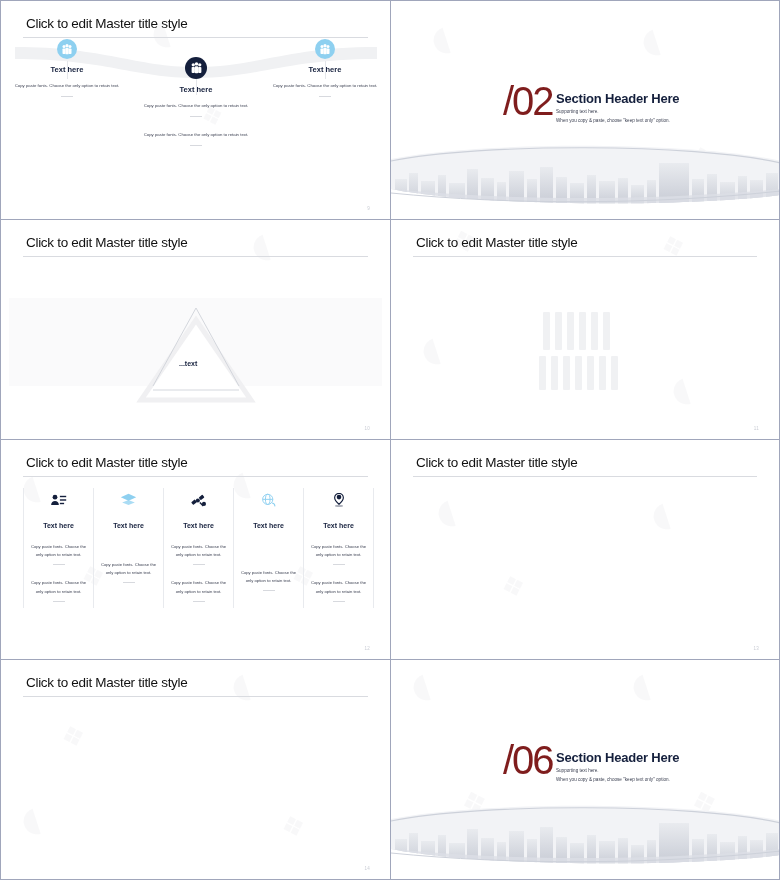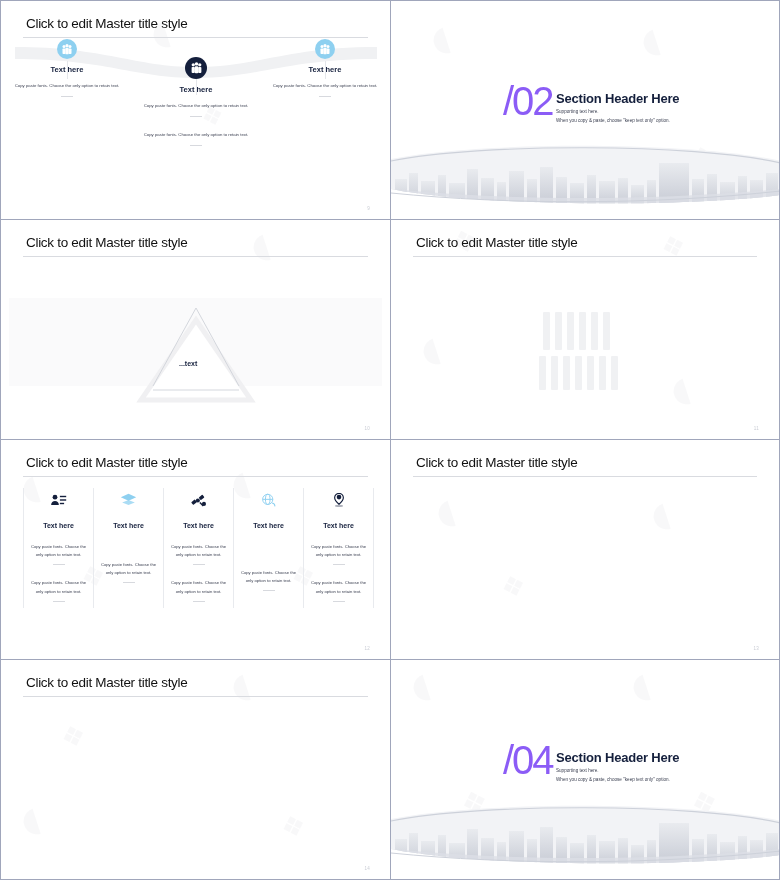--- a/index.html
+++ b/index.html
@@ -63,21 +63,21 @@
   .s1label{font-size:7.5px;font-weight:bold;color:#141f3c;margin-top:6px;}
   .s1body{
     font-size:4.3px;color:#3d4253;line-height:1.9;margin-top:8px;
     width:108px;text-align:center;
   }
   .s1dash{width:12px;height:1px;background:#d7d9de;margin:6px auto 0;}
   .vline{position:absolute;width:1px;background:#e4e6ea;}
 
   
   .sec-num{
-    position:absolute;font-size:40px;color:#8b5cf6;font-weight:300;
+    position:absolute;font-size:40px;color:#7f1d1d;font-weight:300;
     letter-spacing:-2px;font-family:"Liberation Sans", sans-serif;
   }
   .sec-head{
     position:absolute;font-size:13px;font-weight:bold;color:#141f3c;
     letter-spacing:-0.2px;
   }
   .sec-sub{position:absolute;font-size:4.6px;color:#3d4253;line-height:2.0;}
   .cityband{position:absolute;left:0;right:0;bottom:12px;height:62px;overflow:hidden;}
   .s3bg{position:absolute;left:8px;right:8px;top:78px;height:88px;background:#fafafb;}
 
@@ -416,21 +416,21 @@
 
   <div class="slide c2 r4">
     <div class="inner">
       <div class="wm">
         <span style="left:20px;top:6px;">◖</span>
         <span style="left:240px;top:6px;">◖</span>
         <span style="left:70px;top:125px;font-size:30px;">❖</span>
         <span style="left:300px;top:125px;font-size:30px;">❖</span>
       </div>
 
-      <div class="sec-num" style="left:112px;top:78px;">/04</div>
+      <div class="sec-num" style="left:112px;top:78px;">/06</div>
       <div class="sec-head" style="left:165px;top:90px;">Section Header Here</div>
       <div class="sec-sub" style="left:165px;top:106px;">Supporting text here.</div>
       <div class="sec-sub" style="left:165px;top:115px;">When you copy &amp; paste, choose "keep text only" option.</div>
 
       <div class="cityband">
         <svg width="390" height="62" viewBox="0 0 390 62" preserveAspectRatio="none">
           <defs>
             <linearGradient id="sky3" x1="0" y1="0" x2="0" y2="1">
               <stop offset="0%" stop-color="#e9ebef"></stop>
                 <stop offset="100%" stop-color="#c5c9d3"></stop>

